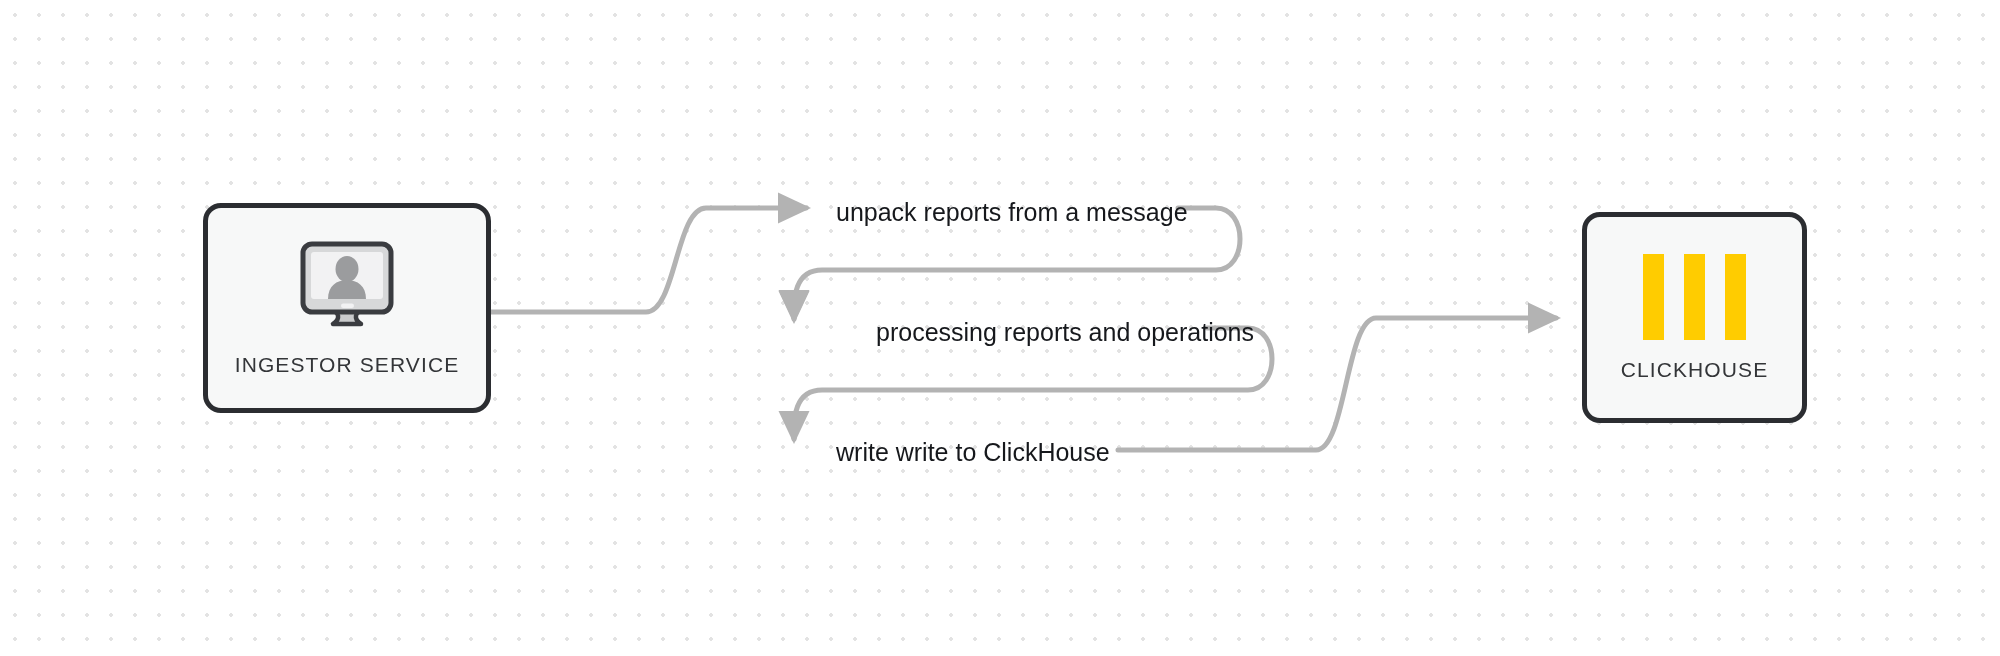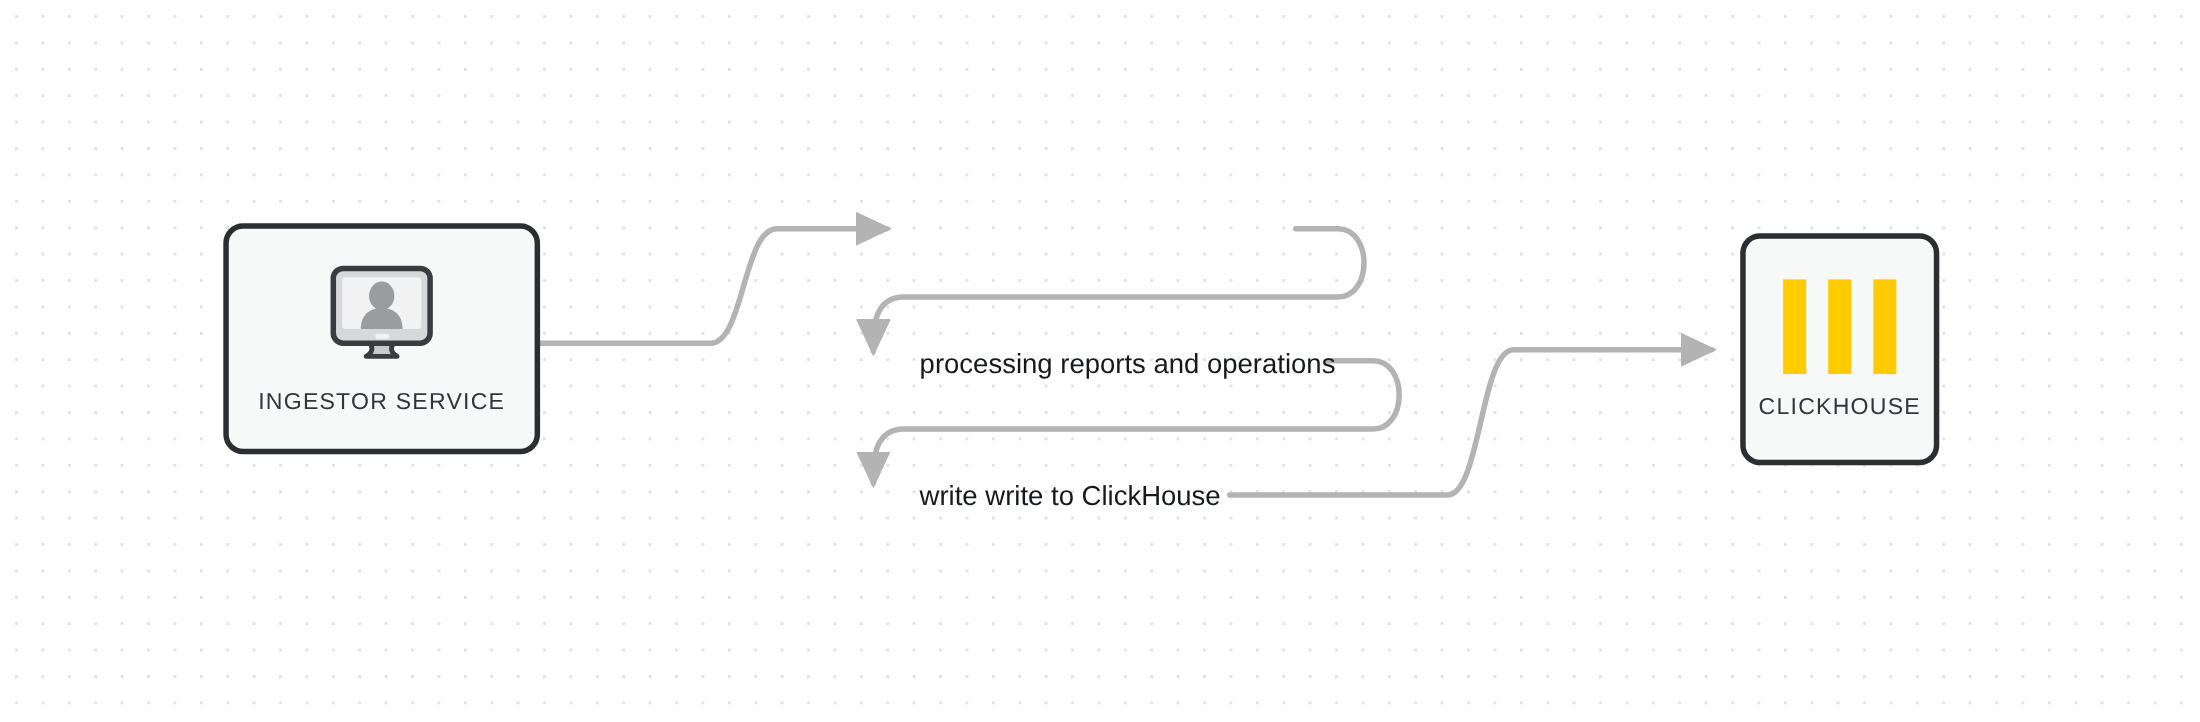--- a/index.html
+++ b/index.html
@@ -54,21 +54,21 @@
     top: 203px;
     width: 288px;
     height: 210px;
   }
   #node-ingestor .node-icon { margin-bottom: 16px; }
   #node-ingestor .node-label { margin-top: 2px; }
 
   #node-clickhouse {
     left: 1582px;
     top: 212px;
-    width: 181px;
+    width: 225px;
     height: 211px;
   }
   #node-clickhouse .node-icon { margin-bottom: 18px; }
 
   
   .ch-logo {
     display: flex;
     align-items: flex-end;
     gap: 20px;
     height: 86px;
@@ -82,21 +82,21 @@
   
   .edge-label {
     position: absolute;
     font-size: 25px;
     color: #16181c;
     white-space: nowrap;
     line-height: 1;
     transform: translateY(-50%);
   }
   #edge-label-1 { left: 836px; top: 212px; }
-  #edge-label-2 { left: 836px; top: 332px; }
+  #edge-label-2 { left: 876px; top: 332px; }
   #edge-label-3 { left: 836px; top: 452px; }
 </style>
 </head>
 <body>
 
 <div id="canvas">
 
   <svg id="edges" viewBox="0 0 2000 656" width="2000" height="656">
     <defs>
       <marker id="arrowhead" markerWidth="7" markerHeight="7" refX="5.6" refY="3.5" orient="auto" markerUnits="strokeWidth">
@@ -158,18 +158,19 @@
     <div class="node-icon">
       <div class="ch-logo">
         <div class="ch-bar"></div>
         <div class="ch-bar"></div>
         <div class="ch-bar"></div>
       </div>
     </div>
     <div class="node-label">CLICKHOUSE</div>
   </div>
 
+  <div id="edge-label-1" class="edge-label">unpack reports from a message</div>
 
   <div id="edge-label-2" class="edge-label">processing reports and operations</div>
 
   <div id="edge-label-3" class="edge-label">write write to ClickHouse</div>
 
 </div>
 
 </body></html>

